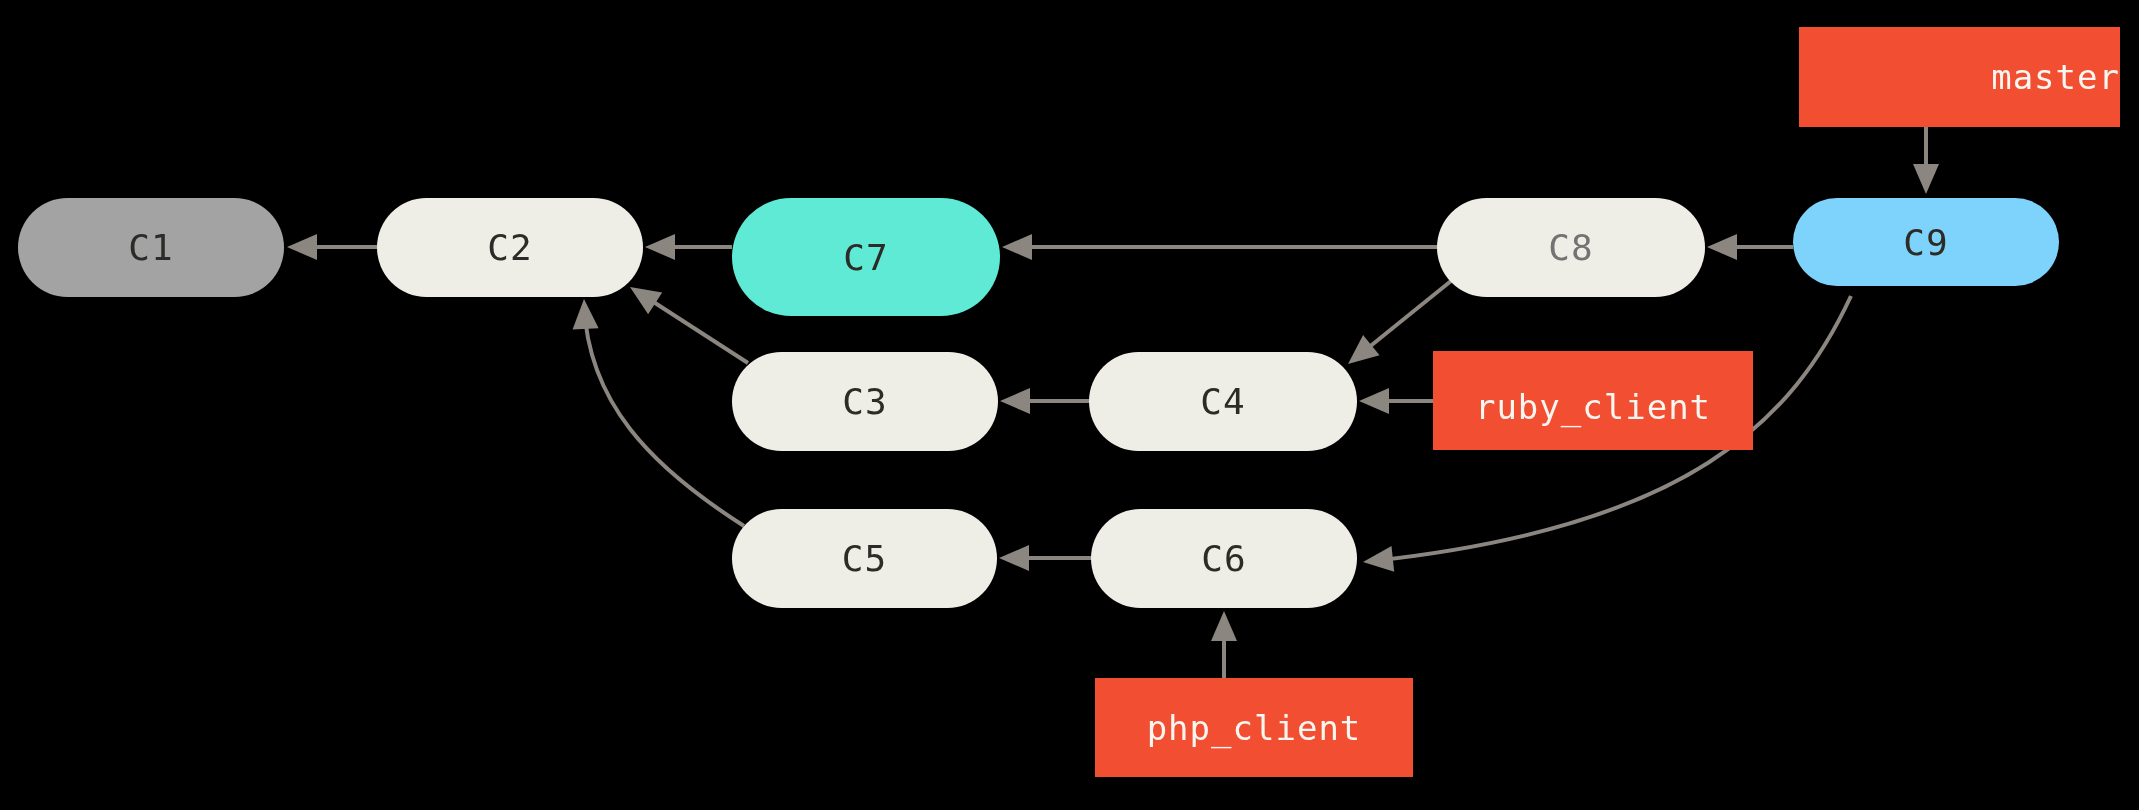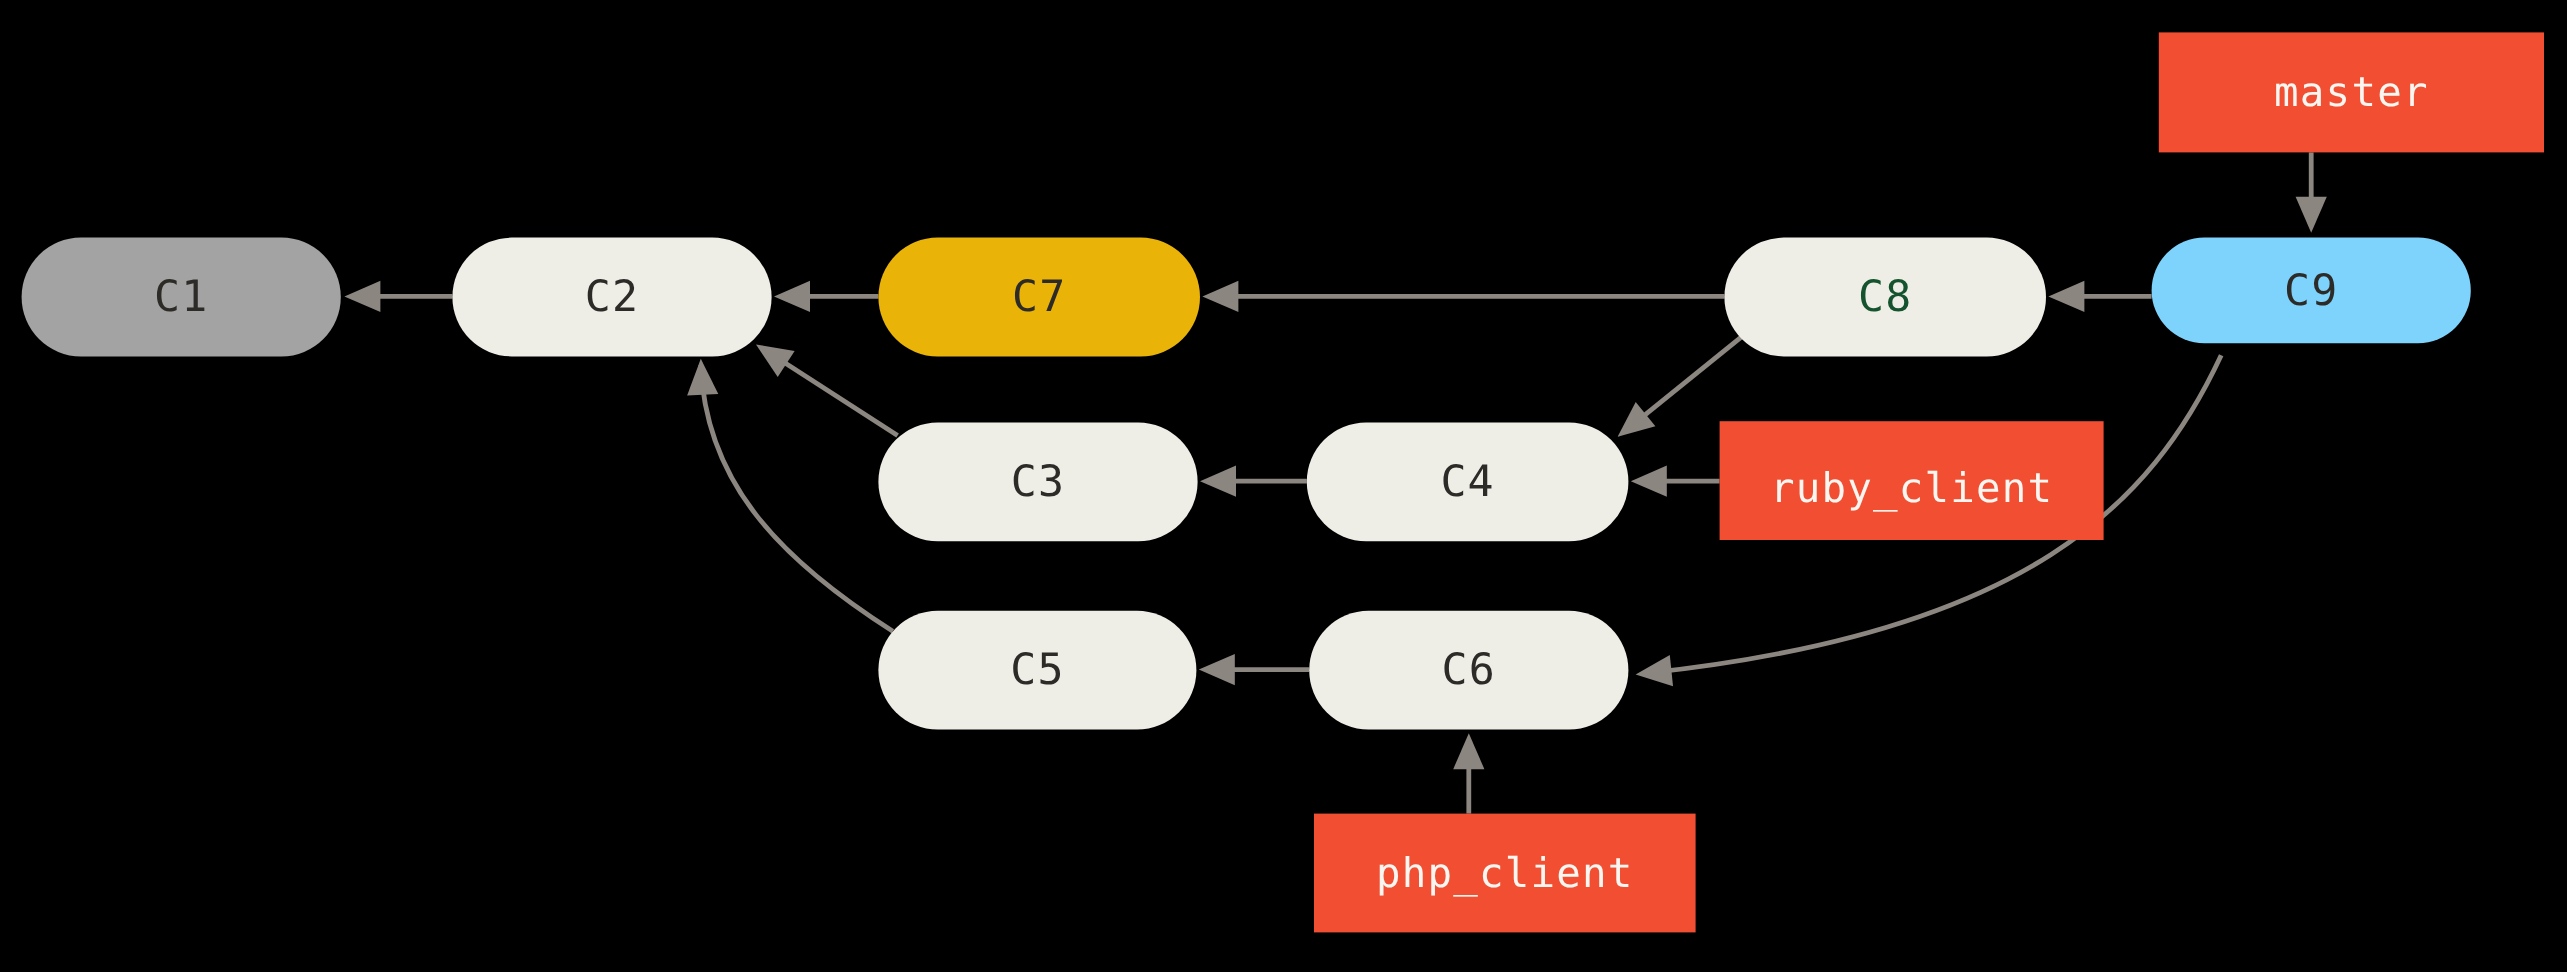--- a/index.html
+++ b/index.html
@@ -103,42 +103,42 @@
         <path d="M 1363 562 L 1394.2 571.8 L 1391.5 545.9 Z" fill="#8c8680"></path>
       </g>
     </svg>
   <div id="node-layer">
       <div class="commit-node" style="left: 18px; top: 198px; width: 266px; height: 99px; background: #a3a3a3;">
         <span style="color: rgb(45, 43, 39);">C1</span>
       </div>
       <div class="commit-node" style="left: 377px; top: 198px; width: 266px; height: 99px; background: rgb(239, 238, 230);">
         <span style="color: rgb(45, 43, 39);">C2</span>
       </div>
-      <div class="commit-node" style="left: 732px; top: 198px; width: 268px; height: 99px; background: #eab308;">
+      <div class="commit-node" style="left: 732px; top: 198px; width: 268px; height: 118px; background: #5eead4;">
         <span style="color: rgb(45, 43, 39);">C7</span>
       </div>
       <div class="commit-node" style="left: 1437px; top: 198px; width: 268px; height: 99px; background: rgb(239, 238, 230);">
-        <span style="color: #14532d;">C8</span>
+        <span style="color: #737373;">C8</span>
       </div>
       <div class="commit-node" style="left: 1793px; top: 198px; width: 266px; height: 88px; background: #7dd3fc;">
         <span style="color: rgb(45, 43, 39);">C9</span>
       </div>
       <div class="commit-node" style="left: 732px; top: 352px; width: 266px; height: 99px; background: rgb(239, 238, 230);">
         <span style="color: rgb(45, 43, 39);">C3</span>
       </div>
       <div class="commit-node" style="left: 1089px; top: 352px; width: 268px; height: 99px; background: rgb(239, 238, 230);">
         <span style="color: rgb(45, 43, 39);">C4</span>
       </div>
       <div class="commit-node" style="left: 732px; top: 509px; width: 265px; height: 99px; background: rgb(239, 238, 230);">
         <span style="color: rgb(45, 43, 39);">C5</span>
       </div>
       <div class="commit-node" style="left: 1091px; top: 509px; width: 266px; height: 99px; background: rgb(239, 238, 230);">
         <span style="color: rgb(45, 43, 39);">C6</span>
       </div>
-      <div class="branch-label" style="left: 1799px; top: 27px; width: 321px; height: 100px; background: rgb(241, 78, 50);">
+      <div class="branch-label" style="left: 1799px; top: 27px; width: 321px; height: 100px; background: rgb(241, 78, 50); justify-content: flex-end;">
         <span style="color: rgb(247, 246, 241);">master</span>
       </div>
       <div class="branch-label" style="left: 1433px; top: 351px; width: 320px; height: 99px; background: rgb(241, 78, 50);">
         <span style="color: rgb(247, 246, 241); margin-top: 12px;">ruby_client</span>
       </div>
       <div class="branch-label" style="left: 1095px; top: 678px; width: 318px; height: 99px; background: rgb(241, 78, 50);">
         <span style="color: rgb(247, 246, 241);">php_client</span>
       </div>
     </div>
 </div>

